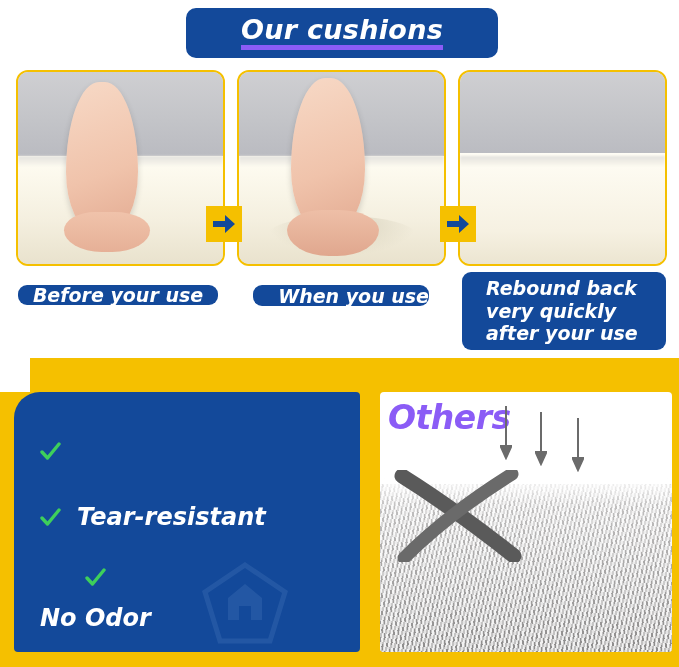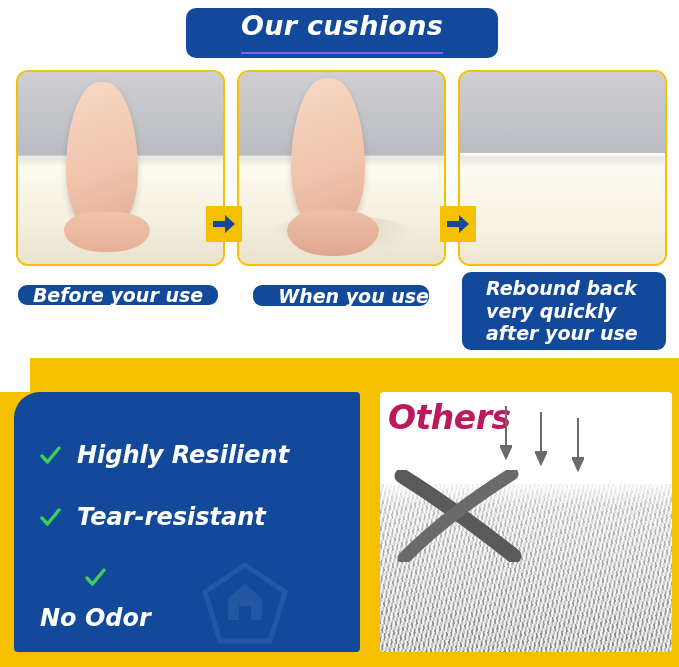--- a/index.html
+++ b/index.html
@@ -20,22 +20,22 @@
     border-radius:10px;
     border:2px solid #13499a;
     display:flex;align-items:center;justify-content:center;
   }
   .title-text{
     color:#ffffff;
     font-size:27px;
     font-weight:bold;
     font-style:italic;
     letter-spacing:0.3px;
-    border-bottom:2px solid #8b5cf6;
-    padding-bottom:12px;
+    border-bottom:5px solid #8b5cf6;
+    padding-bottom:1px;
     line-height:1.05;
   }
 
   
   .photos{
     position:absolute;
     left:0;top:70px;width:679px;height:192px;
   }
   .photo{
     position:absolute;
@@ -154,21 +154,21 @@
   }
 
   .right-panel{
     position:absolute;left:380px;top:392px;width:292px;height:260px;
     background:#ffffff;
     border-radius:4px 4px 4px 4px;
     overflow:hidden;
   }
   .others-text{
     position:absolute;left:8px;top:6px;
-    font-size:33px;font-weight:bold;font-style:italic;color:#be185d;
+    font-size:33px;font-weight:bold;font-style:italic;color:#8b5cf6;
     letter-spacing:-0.5px;
   }
   .fiber{
     position:absolute;left:0;bottom:0;width:100%;height:168px;
     background:
       repeating-linear-gradient(103deg, rgba(255,255,255,.75) 0 2px, rgba(150,150,150,.22) 2px 4px),
       repeating-linear-gradient(72deg, rgba(255,255,255,.55) 0 3px, rgba(120,120,120,.18) 3px 5px),
       linear-gradient(180deg,#eceaea 0%,#bfbdbd 45%,#8e8c8c 100%);
   }
   .fiber-top{
@@ -253,21 +253,20 @@
 <div class="corner-wedge"></div>
 
 <div class="left-panel"></div>
 
 <div class="check-row r1">
   <span class="check">
     <svg width="21" height="21" viewBox="0 0 21 21" aria-hidden="true">
       <path d="M2 11 L7.5 17 L19 3" fill="none" stroke="#3ecf5b" stroke-width="3.4" stroke-linecap="round" stroke-linejoin="round"></path>
     </svg>
   </span>
-  <span class="feat">Highly Resilient</span>
 </div>
 
 <div class="check-row r2">
   <span class="check">
     <svg width="21" height="21" viewBox="0 0 21 21" aria-hidden="true">
       <path d="M2 11 L7.5 17 L19 3" fill="none" stroke="#3ecf5b" stroke-width="3.4" stroke-linecap="round" stroke-linejoin="round"></path>
     </svg>
   </span>
   <span class="feat">Tear-resistant</span>
 </div>

